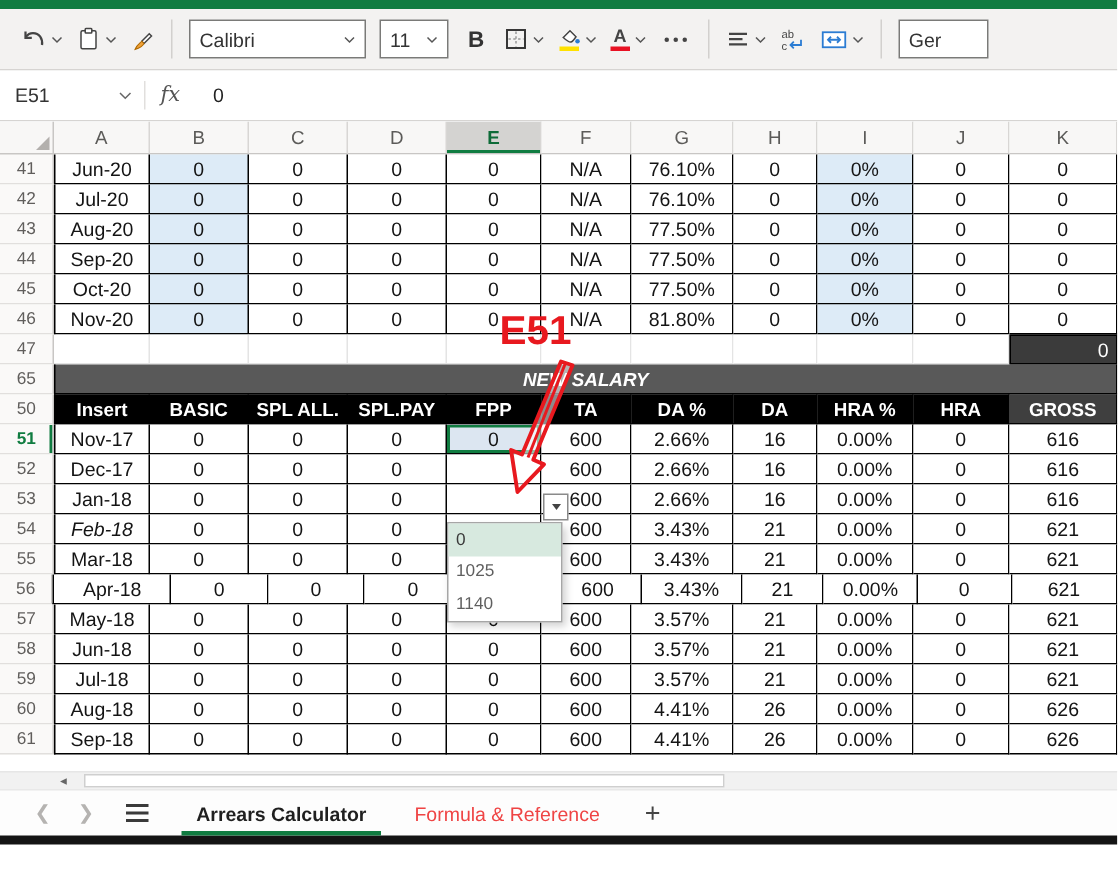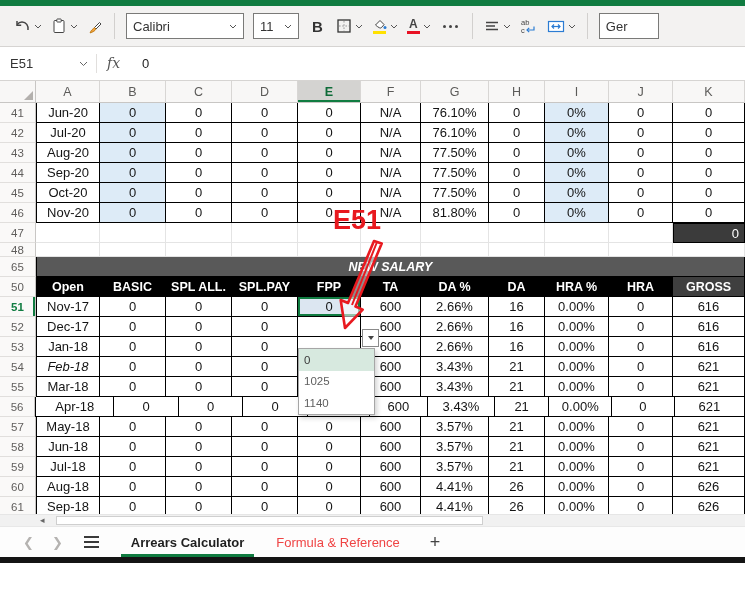--- a/index.html
+++ b/index.html
@@ -330,41 +330,27 @@
           <div class="cell" style="width: 66px;"></div>
           <div class="cell" style="width: 66px;"></div>
           <div class="cell" style="width: 63px;"></div>
           <div class="cell" style="width: 60px;"></div>
           <div class="cell" style="width: 68px;"></div>
           <div class="cell" style="width: 56px;"></div>
           <div class="cell" style="width: 64px;"></div>
           <div class="cell" style="width: 64px;"></div>
           <div class="cell k47" style="width: 72px;">0</div>
         </div>
-        <div class="grow t-plain48" style="height: 14px;">
-          <div class="rh">48</div>
-          <div class="cell" style="width: 64px;"></div>
-          <div class="cell" style="width: 66px;"></div>
-          <div class="cell" style="width: 66px;"></div>
-          <div class="cell" style="width: 66px;"></div>
-          <div class="cell" style="width: 63px;"></div>
-          <div class="cell" style="width: 60px;"></div>
-          <div class="cell" style="width: 68px;"></div>
-          <div class="cell" style="width: 56px;"></div>
-          <div class="cell" style="width: 64px;"></div>
-          <div class="cell" style="width: 64px;"></div>
-          <div class="cell" style="width: 72px;"></div>
-        </div>
         <div class="grow t-banner" style="height: 20px;">
           <div class="rh">65</div>
           <div class="cell banner" style="width: 709px;">NEW SALARY</div>
         </div>
         <div class="grow t-header" style="height: 20px;">
           <div class="rh">50</div>
-          <div class="cell hdark" style="width: 64px;">Open</div>
+          <div class="cell hdark" style="width: 64px;">Insert</div>
           <div class="cell hdark" style="width: 66px;">BASIC</div>
           <div class="cell hdark" style="width: 66px;">SPL ALL.</div>
           <div class="cell hdark" style="width: 66px;">SPL.PAY</div>
           <div class="cell hdark" style="width: 63px;">FPP</div>
           <div class="cell hdark" style="width: 60px;">TA</div>
           <div class="cell hdark" style="width: 68px;">DA %</div>
           <div class="cell hdark" style="width: 56px;">DA</div>
           <div class="cell hdark" style="width: 64px;">HRA %</div>
           <div class="cell hdark" style="width: 64px;">HRA</div>
           <div class="cell hdark2" style="width: 72px;">GROSS</div>

